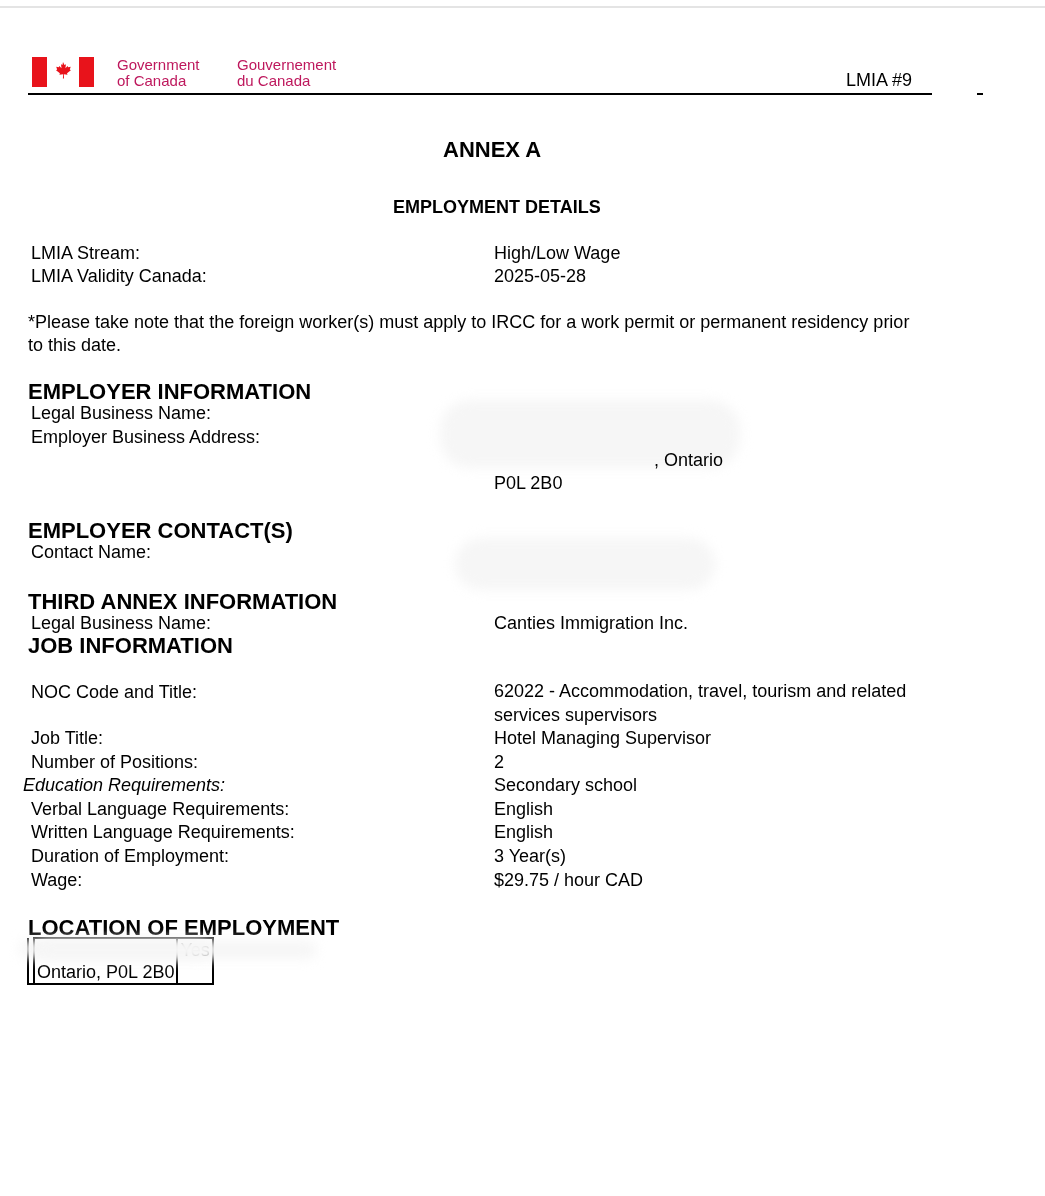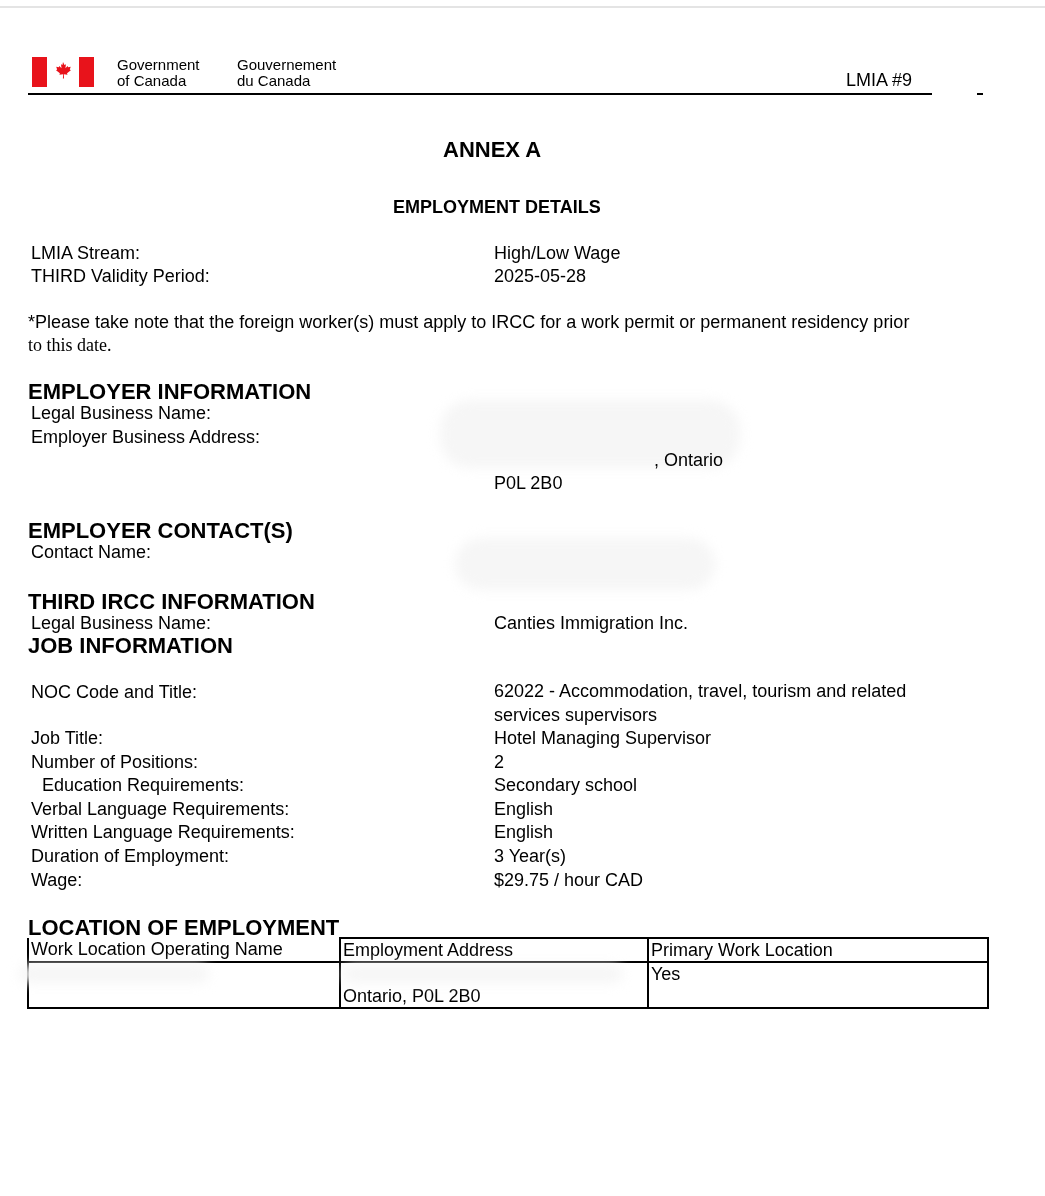--- a/index.html
+++ b/index.html
@@ -6,21 +6,21 @@
     body {
       width:1045px; height:1196px; position:relative; overflow:hidden;
       background:#ffffff; color:#000;
       font-family: "Liberation Sans", sans-serif;
     }
     .topline { position:absolute; left:0; top:6px; width:1045px; height:2px; background:#e4e4e4; }
     .abs { position:absolute; white-space:nowrap; }
     .flag { position:absolute; left:32px; top:57px; width:62px; height:30px; }
     .flag .bar { position:absolute; top:0; width:15px; height:30px; background:#e8131b; }
     .flag .leaf { position:absolute; left:15px; top:0; width:32px; height:30px; display:flex; align-items:center; justify-content:center; }
-    .gov { font-size:15px; line-height:16px; color:#000000; }
+    .gov { font-size:15px; line-height:16px; color:#be185d; }
     .hr { position:absolute; left:28px; top:93px; width:904px; height:2px; background:#000; }
     .hr2 { position:absolute; left:977px; top:93px; width:6px; height:2px; background:#000; }
     .lbl { font-size:18px; line-height:23px; }
     .h { font-size:22px; font-weight:bold; }
     .title { font-size:22px; font-weight:bold; }
     .sub { font-size:18px; font-weight:bold; }
     .redact { position:absolute; background:#f6f6f6; border-radius:30px; filter:blur(6px); }
     table.loc { position:absolute; left:27px; top:937px; border-collapse:collapse; font-size:18px; }
     table.loc td { border:2px solid #000; vertical-align:top; padding:0 2px; line-height:22px; }
   </style>
@@ -44,69 +44,64 @@
 <div class="abs gov" style="left:237px; top:73px;">du Canada</div>
 <div class="abs lbl" style="left:846px; top:69px;">LMIA #9</div>
 <div class="hr"></div>
 <div class="hr2"></div>
 
 <div class="abs title" style="left:443px; top:137px;">ANNEX A</div>
 <div class="abs sub" style="left:393px; top:197px;">EMPLOYMENT DETAILS</div>
 
 <div class="abs lbl" style="left:31px; top:242px;">LMIA Stream:</div>
 <div class="abs lbl" style="left:494px; top:242px;">High/Low Wage</div>
-<div class="abs lbl" style="left:31px; top:265px;">THIRD Validity Period:</div>
+<div class="abs lbl" style="left:31px; top:265px;">LMIA Validity Canada:</div>
 <div class="abs lbl" style="left:494px; top:265px;">2025-05-28</div>
 
 <div class="abs lbl" style="left:28px; top:311px;">*Please take note that the foreign worker(s) must apply to IRCC for a work permit or permanent residency prior</div>
-<div class="abs lbl" style="left:28px; top:334px;font-family:Liberation Serif, serif;">to this date.</div>
+<div class="abs lbl" style="left:28px; top:334px;">to this date.</div>
 
 <div class="abs h" style="left:28px; top:379px;">EMPLOYER INFORMATION</div>
 <div class="abs lbl" style="left:31px; top:402px;">Legal Business Name:</div>
 <div class="abs lbl" style="left:31px; top:426px;">Employer Business Address:</div>
 <div class="redact" style="left:440px; top:400px; width:300px; height:68px;"></div>
 <div class="abs lbl" style="left:654px; top:449px;">, Ontario</div>
 <div class="abs lbl" style="left:494px; top:472px;">P0L 2B0</div>
 
 <div class="abs h" style="left:28px; top:518px;">EMPLOYER CONTACT(S)</div>
 <div class="abs lbl" style="left:31px; top:541px;">Contact Name:</div>
 <div class="redact" style="left:455px; top:538px; width:260px; height:52px;"></div>
 
-<div class="abs h" style="left:28px; top:589px;">THIRD IRCC INFORMATION</div>
+<div class="abs h" style="left:28px; top:589px;">THIRD ANNEX INFORMATION</div>
 <div class="abs lbl" style="left:31px; top:612px;">Legal Business Name:</div>
 <div class="abs lbl" style="left:494px; top:612px;">Canties Immigration Inc.</div>
 
 <div class="abs h" style="left:28px; top:633px;">JOB INFORMATION</div>
 <div class="abs lbl" style="left:31px; top:681px;">NOC Code and Title:</div>
 <div class="abs lbl" style="left:494px; top:666px;margin-top:14px;">62022 - Accommodation, travel, tourism and related</div>
 <div class="abs lbl" style="left:494px; top:704px;">services supervisors</div>
 
 <div class="abs lbl" style="left:31px; top:727px;">Job Title:</div>
 <div class="abs lbl" style="left:494px; top:727px;">Hotel Managing Supervisor</div>
 <div class="abs lbl" style="left:31px; top:751px;">Number of Positions:</div>
 <div class="abs lbl" style="left:494px; top:751px;">2</div>
-<div class="abs lbl" style="left:42px; top:774px;">Education Requirements:</div>
+<div class="abs lbl" style="left:23px; top:774px;font-style:italic;">Education Requirements:</div>
 <div class="abs lbl" style="left:494px; top:774px;">Secondary school</div>
 <div class="abs lbl" style="left:31px; top:798px;">Verbal Language Requirements:</div>
 <div class="abs lbl" style="left:494px; top:798px;">English</div>
 <div class="abs lbl" style="left:31px; top:821px;">Written Language Requirements:</div>
 <div class="abs lbl" style="left:494px; top:821px;">English</div>
 <div class="abs lbl" style="left:31px; top:845px;">Duration of Employment:</div>
 <div class="abs lbl" style="left:494px; top:845px;">3 Year(s)</div>
 <div class="abs lbl" style="left:31px; top:869px;">Wage:</div>
 <div class="abs lbl" style="left:494px; top:869px;">$29.75 / hour CAD</div>
 
 <div class="abs h" style="left:28px; top:915px;">LOCATION OF EMPLOYMENT</div>
 <table class="loc">
   <tbody>
-      <tr>
-    <td style="width:306px; border-top:none; border-right:none;">Work Location Operating Name</td>
-    <td style="width:302px;">Employment Address</td>
-    <td style="width:334px;">Primary Work Location</td>
-  </tr>
   <tr style="height:46px;">
     <td style="border-top:none; border-right:none; position:relative;">
       <div class="redact" style="left:-10px; top:2px; width:190px; height:18px;"></div>
     </td>
     <td style="position:relative;">
       <div style="height:22px; position:relative;">
             <div class="redact" style="left:0; top:2px; width:280px; height:18px;"></div>
           </div>
       <div>Ontario, P0L 2B0</div>
     </td>

